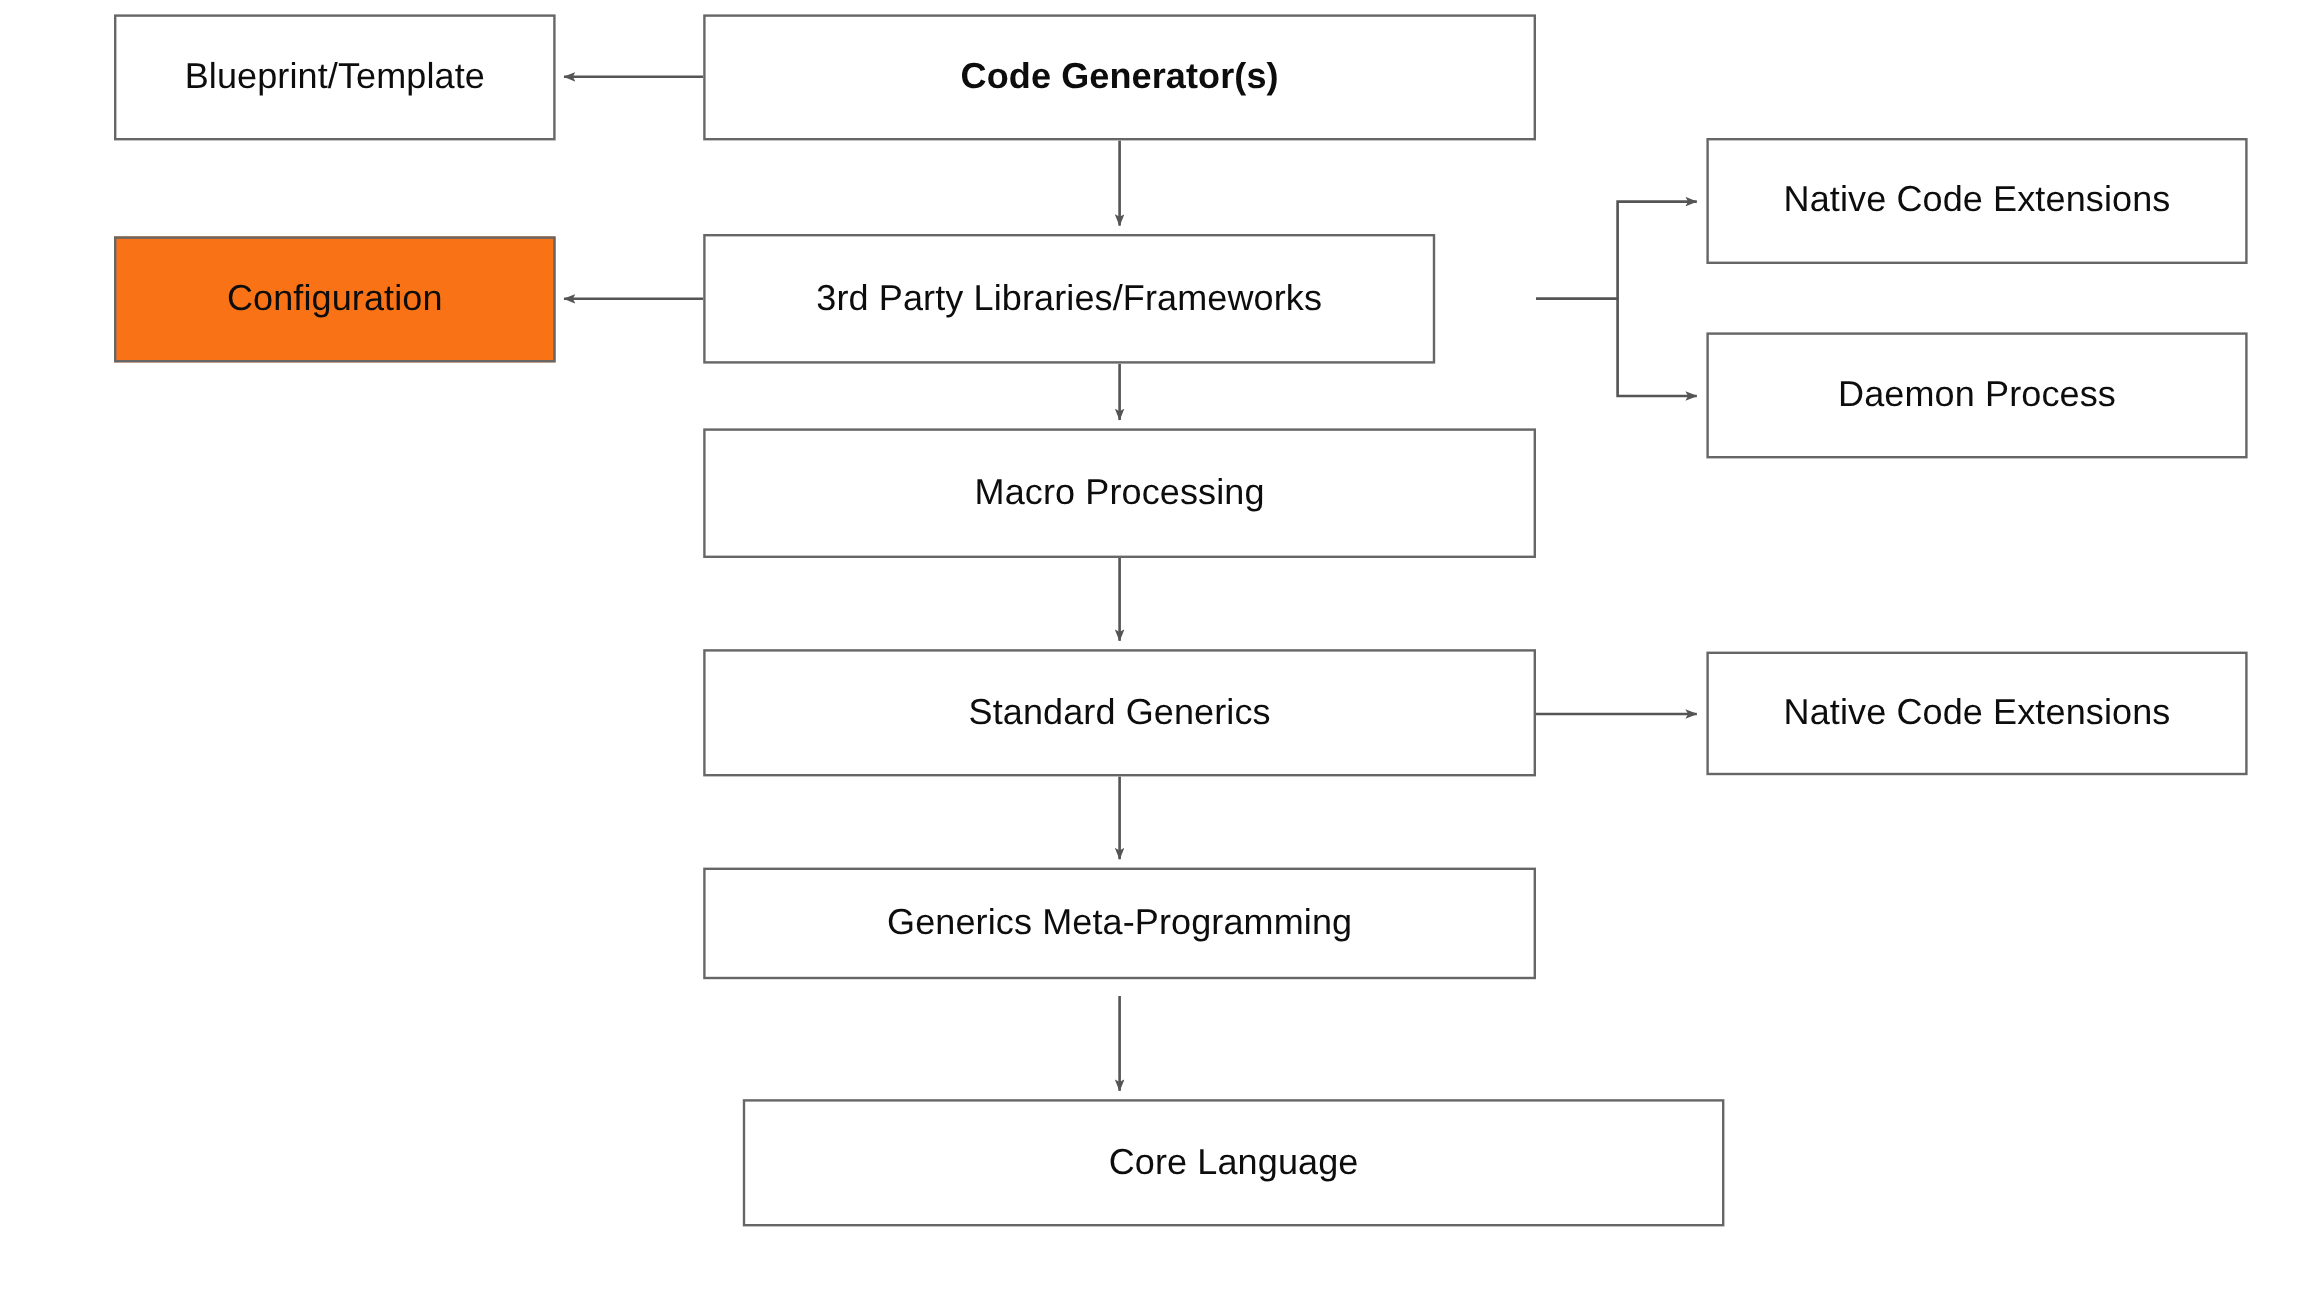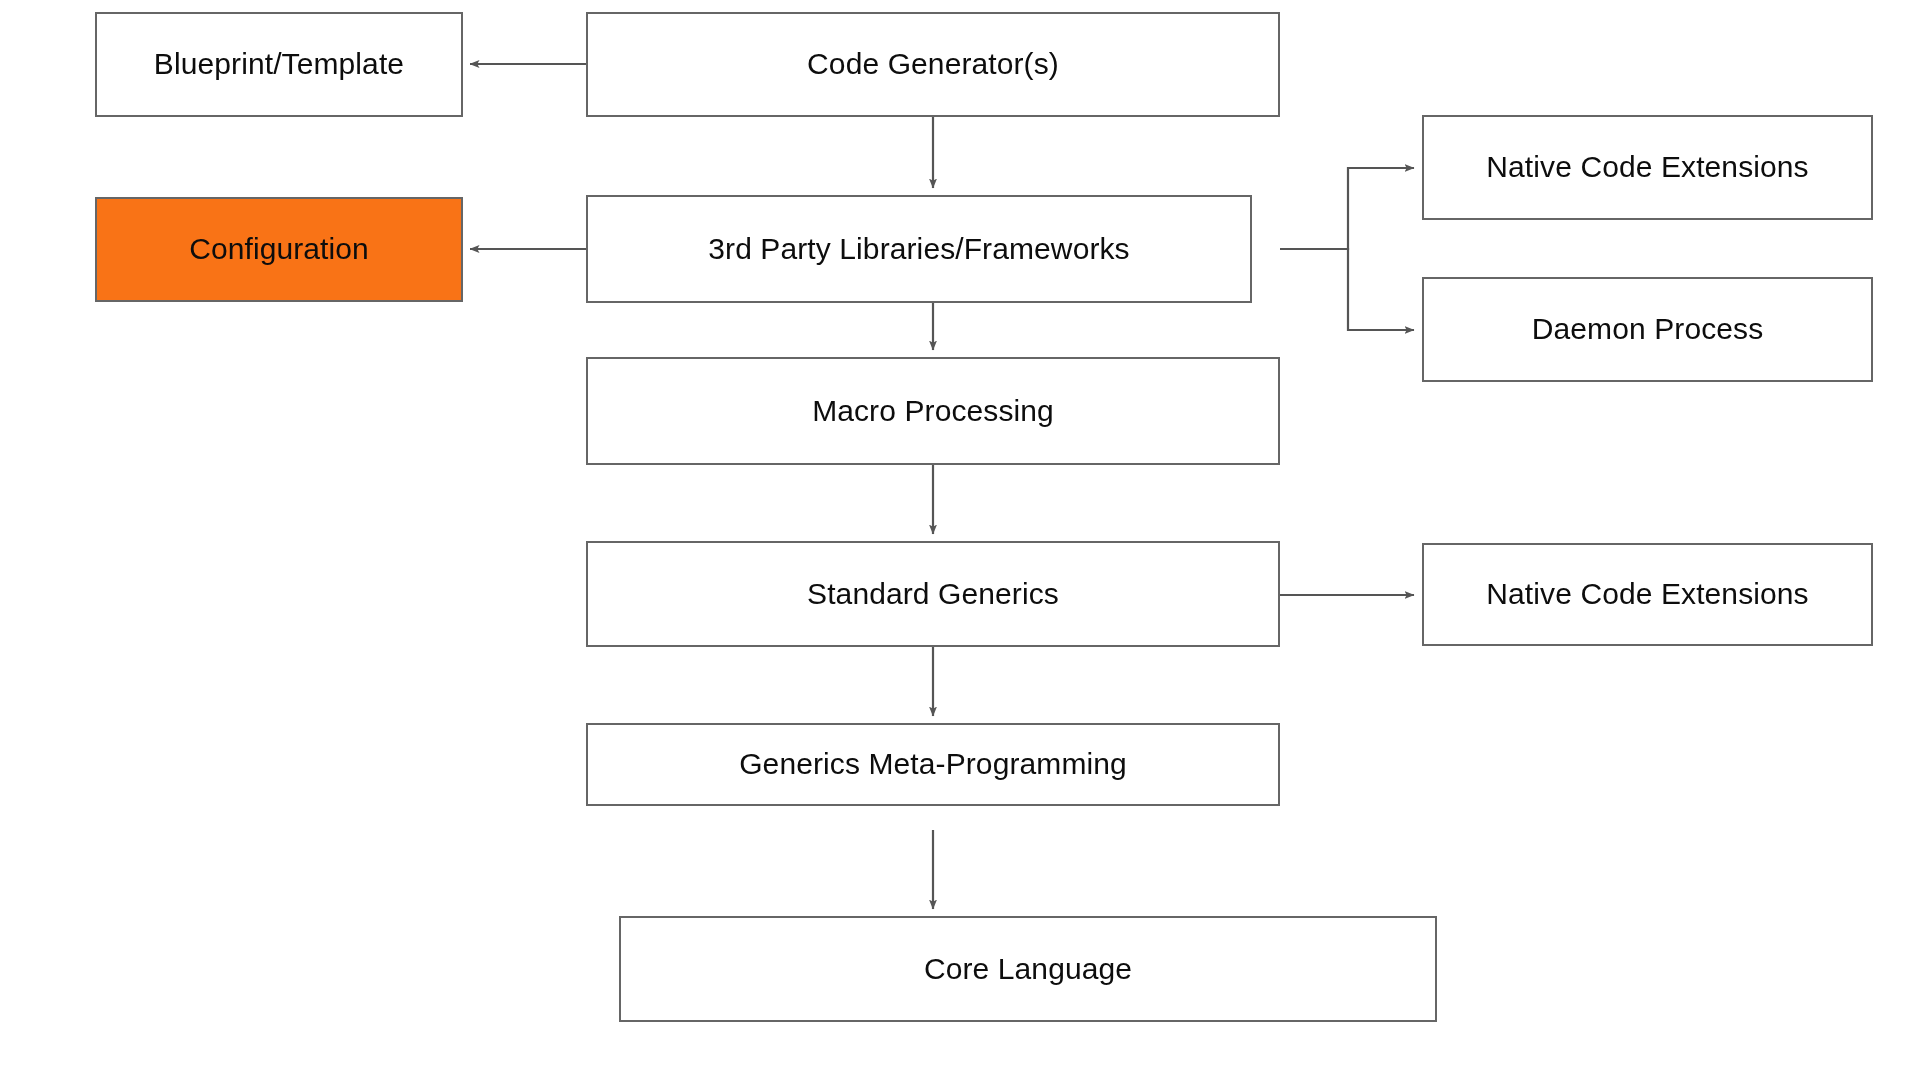--- a/index.html
+++ b/index.html
@@ -70,52 +70,52 @@
         <polyline points="933,647 933,716" fill="none" stroke="#555555" stroke-width="2.2" marker-end="url(#arrowhead)"></polyline>
         <polyline points="933,830 933,909" fill="none" stroke="#555555" stroke-width="2.2" marker-end="url(#arrowhead)"></polyline>
       </g>
   </svg>
 
   <div class="node" style="left: 95px; top: 12px; width: 368px; height: 105px; border-color: rgb(102, 102, 102); background: rgb(255, 255, 255);">
     <span class="node-label" style="color: rgb(13, 13, 13);">Blueprint/Template</span>
   </div>
 
   <div class="node" style="left: 586px; top: 12px; width: 694px; height: 105px; border-color: rgb(102, 102, 102); background: rgb(255, 255, 255);">
-    <span class="node-label" style="color: rgb(13, 13, 13);">Code Generator(s)</span>
+    <span class="node-label" style="color: rgb(13, 13, 13); font-weight: bold;">Code Generator(s)</span>
   </div>
 
   <div class="node" style="left: 1422px; top: 115px; width: 451px; height: 105px; border-color: rgb(102, 102, 102); background: rgb(255, 255, 255);">
     <span class="node-label" style="color: rgb(13, 13, 13);">Native Code Extensions</span>
   </div>
 
   <div class="node" style="left: 95px; top: 197px; width: 368px; height: 105px; border-color: rgb(102, 102, 102); background: #f97316;">
     <span class="node-label" style="color: rgb(13, 13, 13);">Configuration</span>
   </div>
 
-  <div class="node" style="left: 586px; top: 195px; width: 666px; height: 108px; border-color: rgb(102, 102, 102); background: rgb(255, 255, 255);">
+  <div class="node" style="left: 586px; top: 195px; width: 610px; height: 108px; border-color: rgb(102, 102, 102); background: rgb(255, 255, 255);">
     <span class="node-label" style="color: rgb(13, 13, 13);">3rd Party Libraries/Frameworks</span>
   </div>
 
   <div class="node" style="left: 586px; top: 357px; width: 694px; height: 108px; border-color: rgb(102, 102, 102); background: rgb(255, 255, 255);">
     <span class="node-label" style="color: rgb(13, 13, 13);">Macro Processing</span>
   </div>
 
   <div class="node" style="left: 1422px; top: 277px; width: 451px; height: 105px; border-color: rgb(102, 102, 102); background: rgb(255, 255, 255);">
     <span class="node-label" style="color: rgb(13, 13, 13);">Daemon Process</span>
   </div>
 
   <div class="node" style="left: 586px; top: 541px; width: 694px; height: 106px; border-color: rgb(102, 102, 102); background: rgb(255, 255, 255);">
     <span class="node-label" style="color: rgb(13, 13, 13);">Standard Generics</span>
   </div>
 
   <div class="node" style="left: 1422px; top: 543px; width: 451px; height: 103px; border-color: rgb(102, 102, 102); background: rgb(255, 255, 255);">
     <span class="node-label" style="color: rgb(13, 13, 13);">Native Code Extensions</span>
   </div>
 
-  <div class="node" style="left: 586px; top: 723px; width: 694px; height: 83px; border-color: rgb(102, 102, 102); background: rgb(255, 255, 255); align-items: center;">
+  <div class="node" style="left: 586px; top: 723px; width: 694px; height: 93px; border-color: rgb(102, 102, 102); background: rgb(255, 255, 255); align-items: center;">
     <span class="node-label" style="color: rgb(13, 13, 13);">Generics Meta-Programming</span>
   </div>
 
   <div class="node" style="left: 619px; top: 916px; width: 818px; height: 106px; border-color: rgb(102, 102, 102); background: rgb(255, 255, 255);">
     <span class="node-label" style="color: rgb(13, 13, 13);">Core Language</span>
   </div>
 
 </div>
 
 </body></html>

